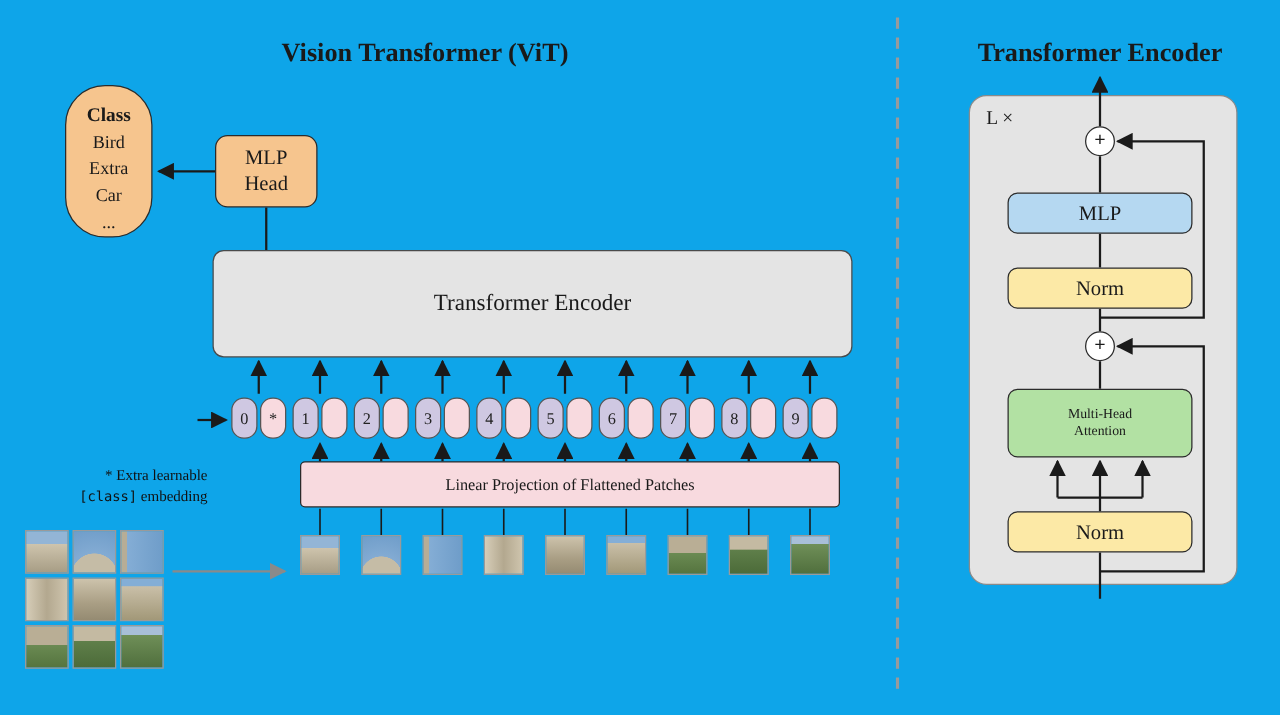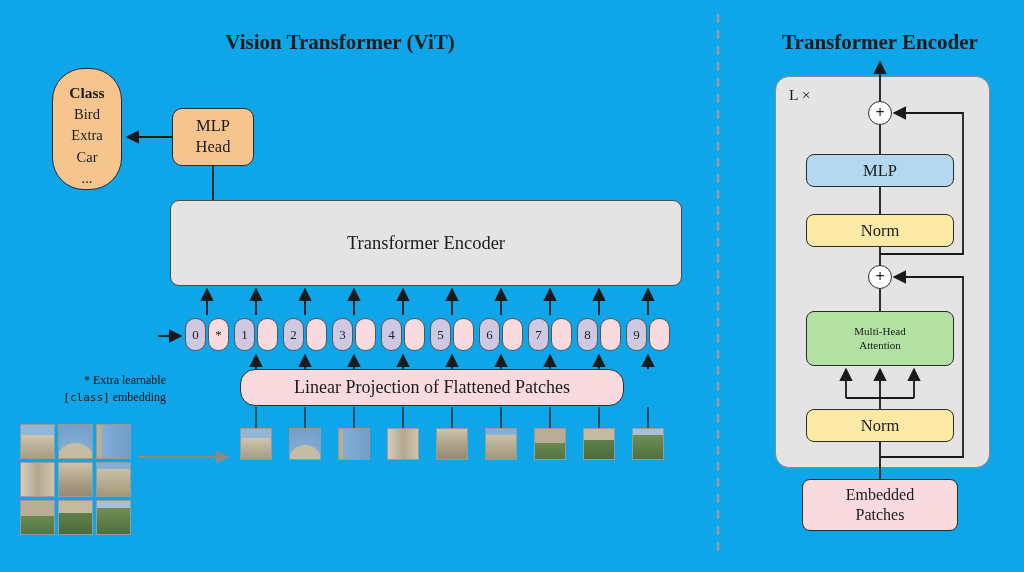--- a/index.html
+++ b/index.html
@@ -22,21 +22,21 @@
 
   .class-pill { position:absolute; z-index:2; left:52px; top:68px; width:70px; height:122px;
                 background:#F6C58E; border:1.6px solid #2b2b2b; border-radius:32px;
                 text-align:center; padding-top:13px; font-size:14.5px; line-height:1.45; }
   .class-pill .hd { font-weight:bold; font-size:15.5px; }
 
   .mlp-head { left:172px; top:108px; width:82px; height:58px; background:#F6C58E; border-radius:10px; font-size:16.5px; line-height:1.25; }
   .enc-left { left:170px; top:200px; width:512px; height:86px; background:#E4E4E4; border-radius:9px; font-size:18.5px; }
   .enc-left-inner { position:absolute; z-index:2; left:170px; top:200px; width:512px; height:86px;
                     display:flex; align-items:center; justify-content:center; font-size:18.5px; pointer-events:none; }
-  .linproj  { left:240px; top:369px; width:384px; height:37px; background:#F8DADF; border-radius:15px; font-size:18px; }
+  .linproj  { left:240px; top:369px; width:432px; height:37px; background:#F8DADF; border-radius:4px; font-size:13px; }
 
   .pair { position:absolute; z-index:2; top:318px; display:flex; gap:2px; }
   .tok  { display:inline-flex; align-items:center; justify-content:center; width:21px; height:33px;
           border:1.3px solid #555; border-radius:10px; font-size:13px; color:#222; }
   .pos-pill   { background:#CFC8E2; }
   .patch-pill { background:#F8DADF; }
 
   .pp-label { position:absolute; z-index:2; left:8px; top:320px; width:148px; text-align:center;
               font-weight:bold; font-size:13.5px; line-height:1.3; }
   .note { position:absolute; z-index:2; left:14px; top:372px; width:152px; text-align:right;
@@ -248,16 +248,14 @@
     <span>+</span>
   </div>
   <div class="node mlp-r">MLP</div>
   <div class="node norm1">Norm</div>
   <div class="plus-circle" style="left:868px; top:265px;">
     <span>+</span>
   </div>
   <div class="node attn ml">Multi-Head
 Attention</div>
   <div class="node norm2">Norm</div>
-  <div class="node embp ml">Embedded
-Patches</div>
 
 </div>
 
 </body></html>

